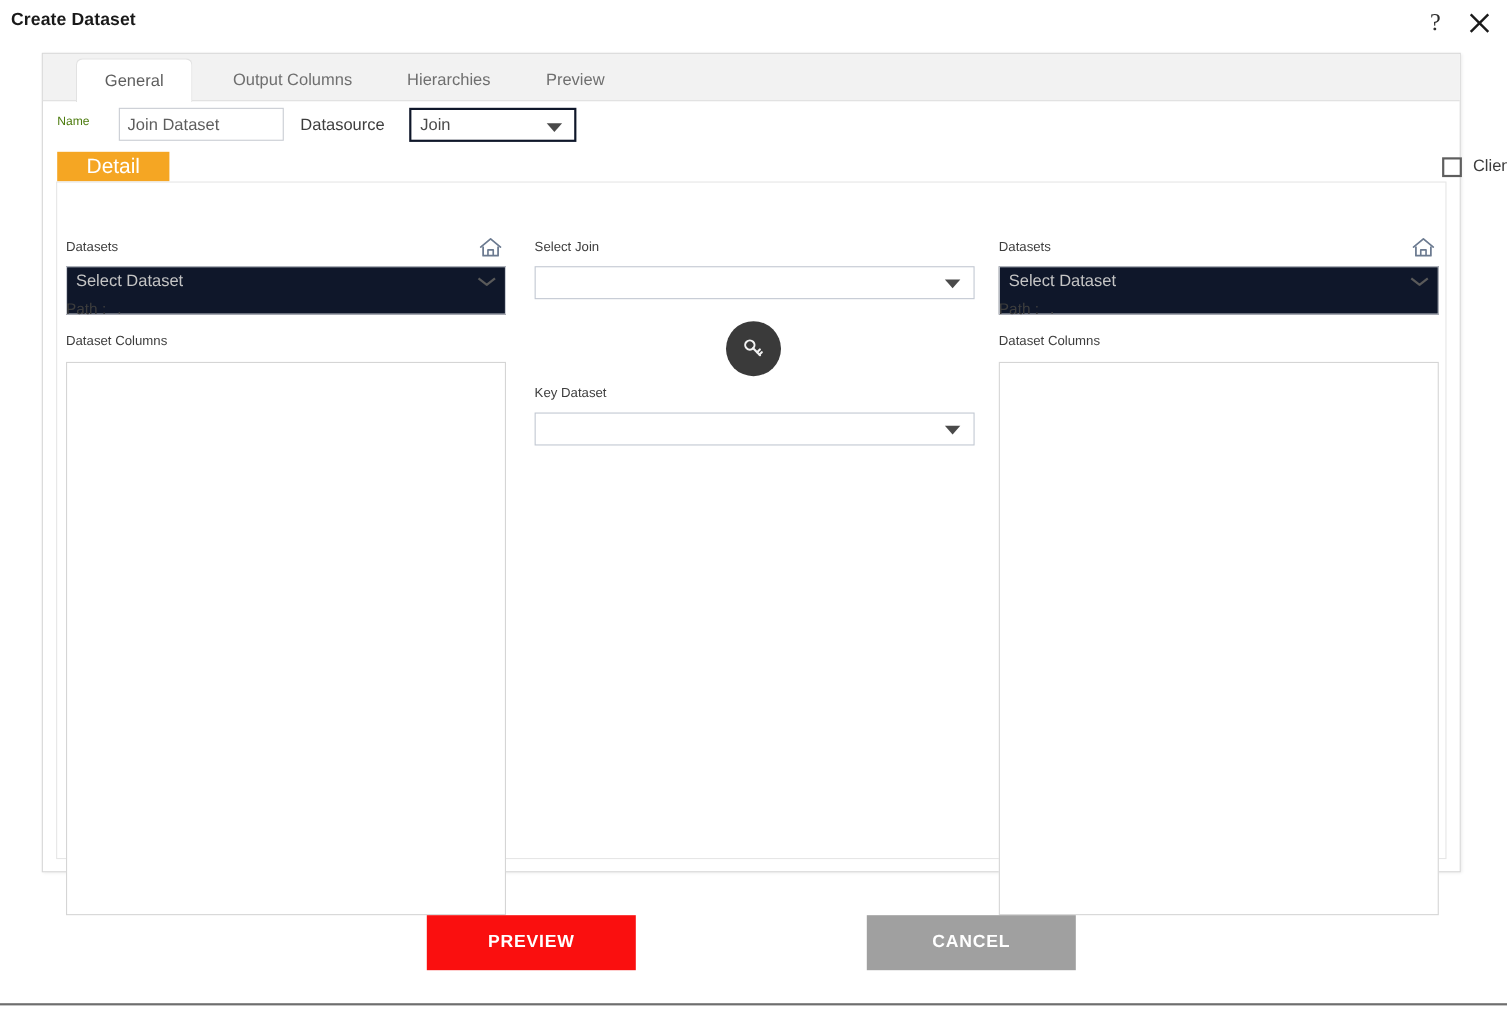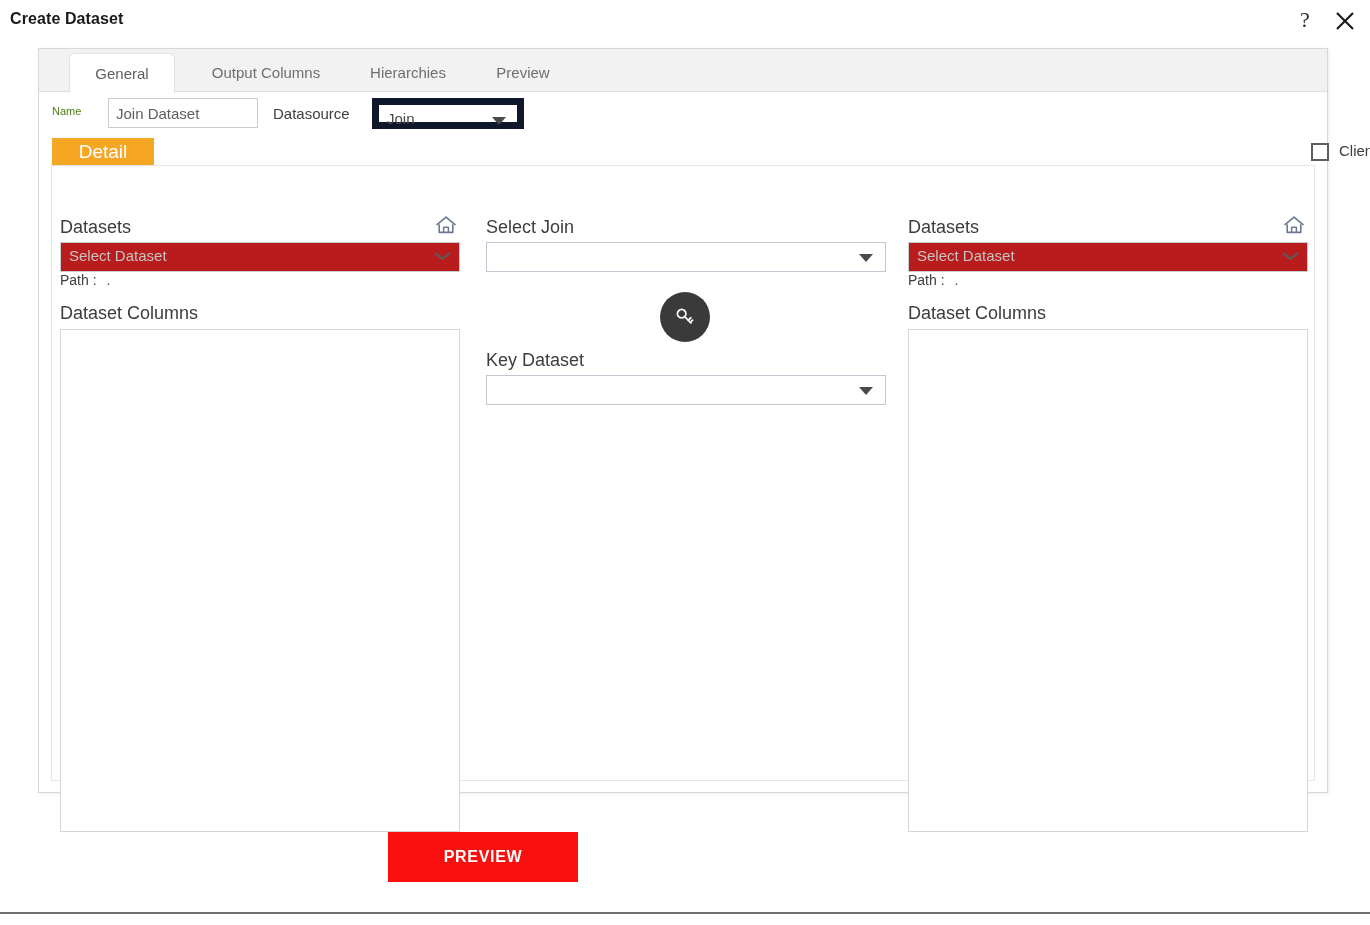--- a/index.html
+++ b/index.html
@@ -111,21 +111,21 @@
     box-sizing: border-box;
     outline: none;
   }
   .lbl-datasource {
     position: absolute; left: 234px; top: 13px;
     font-size: 15px; color: #3d3d3d;
   }
   .select-datasource {
     position: absolute; left: 333px; top: 6px;
     width: 152px; height: 31px;
-    border: 7px solid #0f172a;
+    border: 2px solid #0f172a;
     background: #fff;
     box-sizing: border-box;
     cursor: pointer;
   }
   .select-datasource .val {
     position: absolute; left: 8px; top: 5px;
     font-size: 15px; color: #4a4a4a;
   }
   .tri-down {
     position: absolute;
@@ -179,37 +179,37 @@
   }
 
   
   .col { position: absolute; top: 0; height: 100%; }
   .col-left   { left: 8px;   width: 400px; }
   .col-center { left: 434px; width: 400px; }
   .col-right  { left: 856px; width: 400px; }
 
   .field-label {
     position: absolute;
-    font-size: 18px;
+    font-size: 12px;
     color: #3d3d3d;
     white-space: nowrap;
   }
 
   .home-icon {
     position: absolute;
     width: 22px; height: 20px;
     cursor: pointer;
   }
   .home-icon svg { display: block; }
 
   .ds-select {
     position: absolute;
-    height: 30px;
+    height: 44px;
     border: 1px solid #c9ccd3;
-    background: #b91c1c;
+    background: #0f172a;
     box-sizing: border-box;
     cursor: pointer;
   }
   .ds-select .ph {
     position: absolute; left: 8px; top: 4px;
     font-size: 15px; color: #c4c4c4;
   }
   .chev {
     position: absolute;
     right: 9px; top: 9px;
@@ -405,15 +405,16 @@
       </div>
       <div class="field-label" style="left:0; top:137px;">Dataset Columns</div>
       <div class="listbox" style="left:0; top:163px; width:400px; height:503px;"></div>
     </div>
 
   </div>
 </div>
 
 <div class="footer-buttons">
   <button class="btn btn-preview">PREVIEW</button>
+  <button class="btn btn-cancel">CANCEL</button>
 </div>
 
 <div class="bottom-rule"></div>
 
 </body></html>

